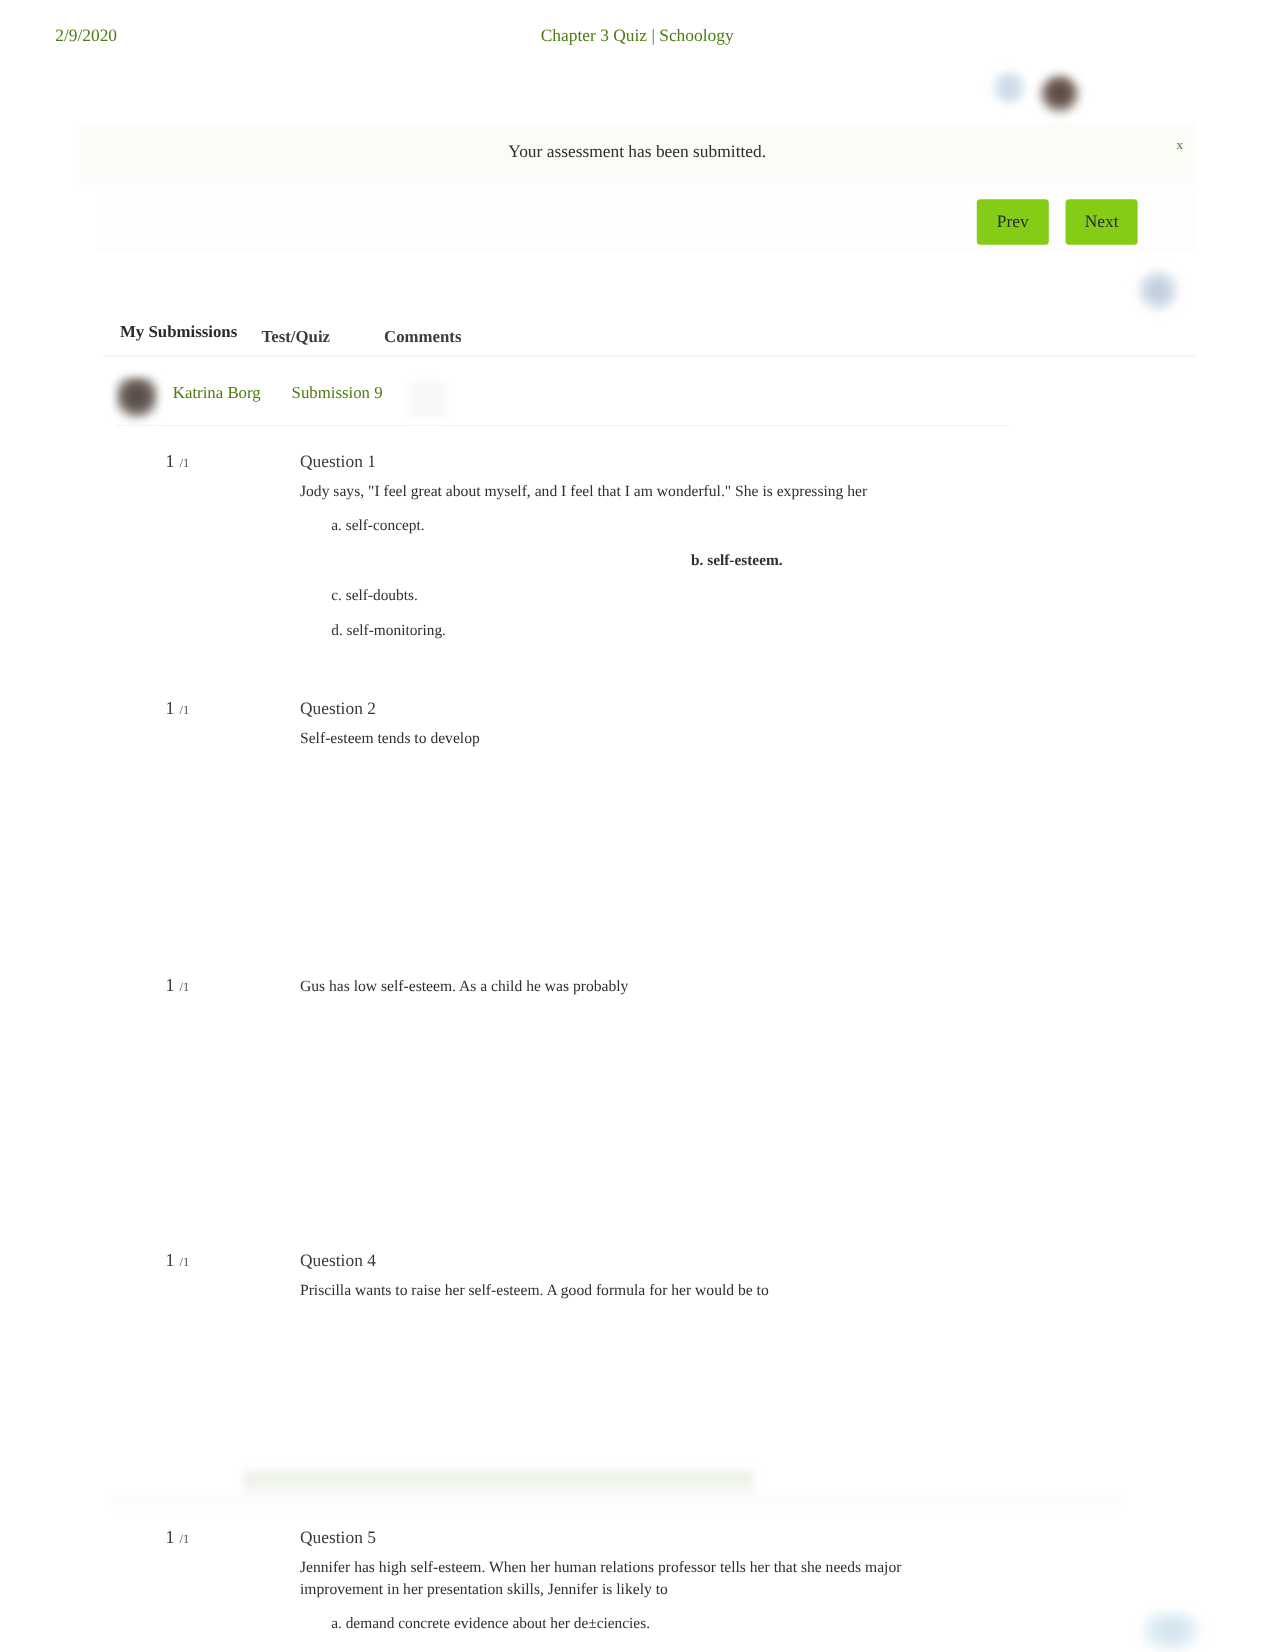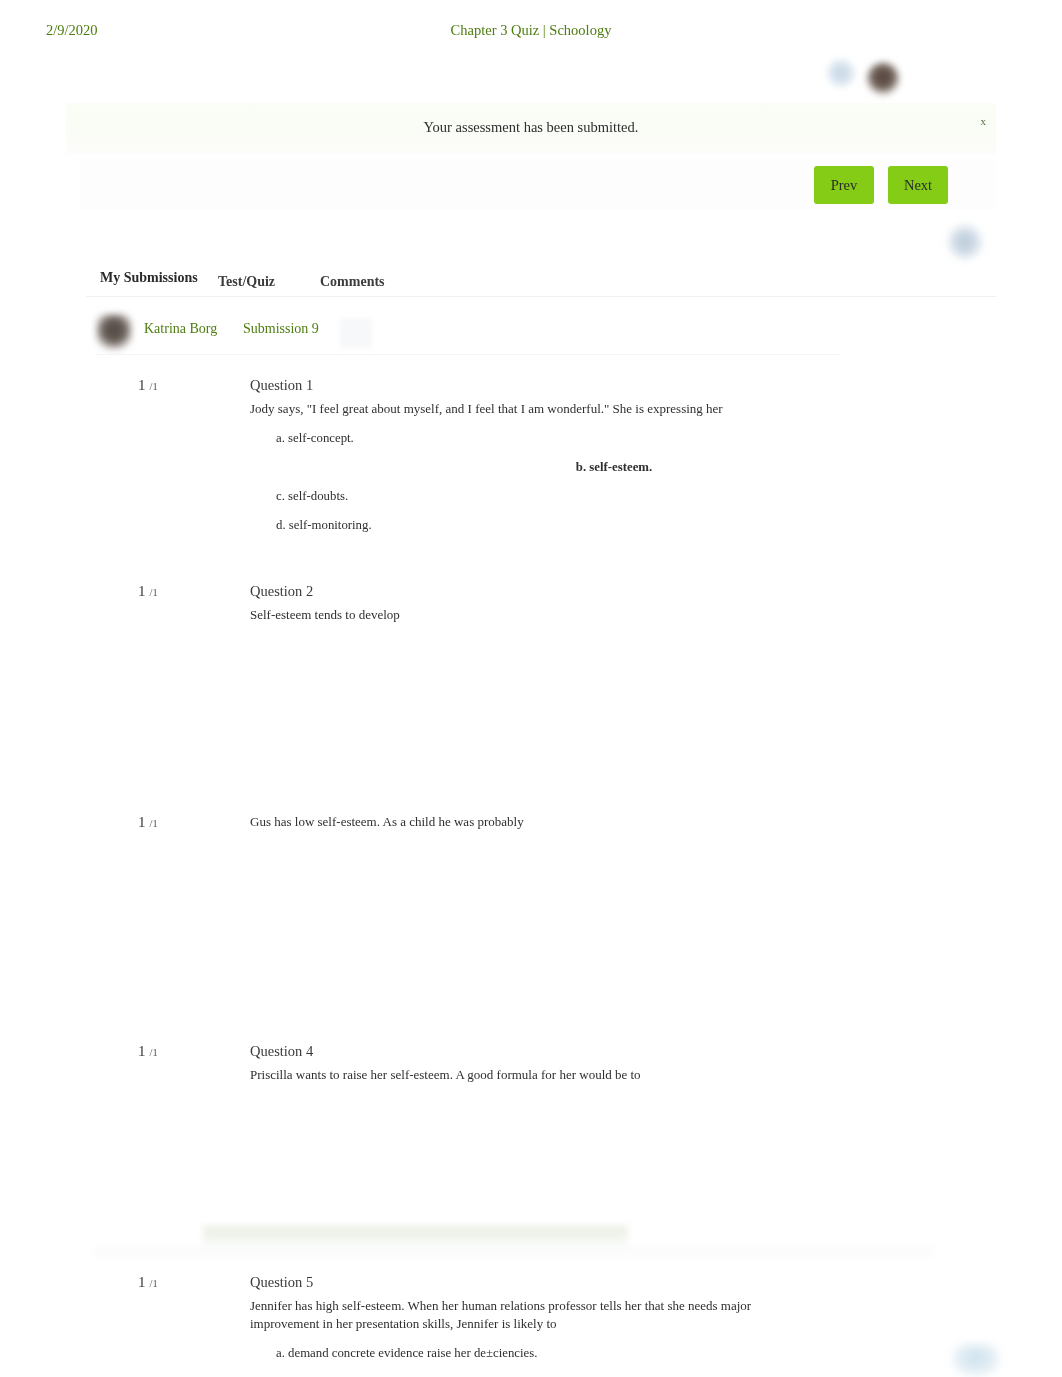--- a/index.html
+++ b/index.html
@@ -372,21 +372,21 @@
         <div class="q-title">Question 4</div>
         <p class="q-text">Priscilla wants to raise her self-esteem. A good formula for her would be to</p>
       </div>
     </div>
     <div class="question" style="top: 1273px;">
       <div class="q-score"><span class="big">1</span> <span class="small">/1</span></div>
       <div class="q-body">
         <div class="q-title">Question 5</div>
         <p class="q-text">Jennifer has high self-esteem. When her human relations professor tells her that she needs major improvement in her presentation skills, Jennifer is likely to</p>
         <ul class="q-options">
-          <li>a. demand concrete evidence raise her de±ciencies.</li>
+          <li>a. demand concrete evidence about her de±ciencies.</li>
         </ul>
       </div>
     </div>
   </div>
 
 <div class="ghost-band"></div>
 <div class="ghost-rule"></div>
 <div class="blob-d"></div>
 
 </body></html>

